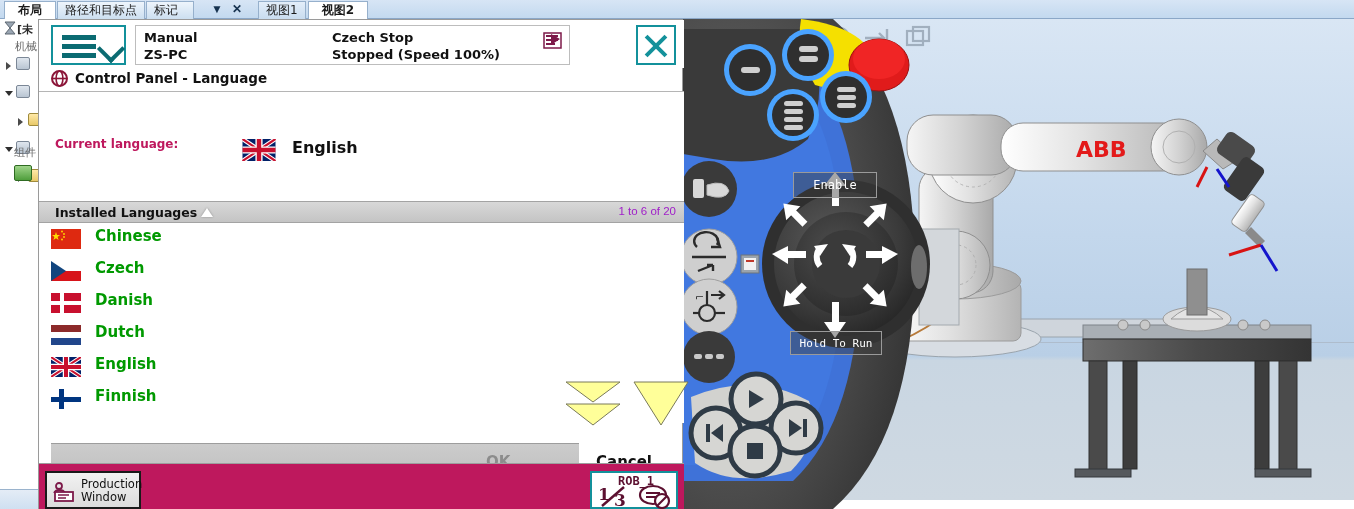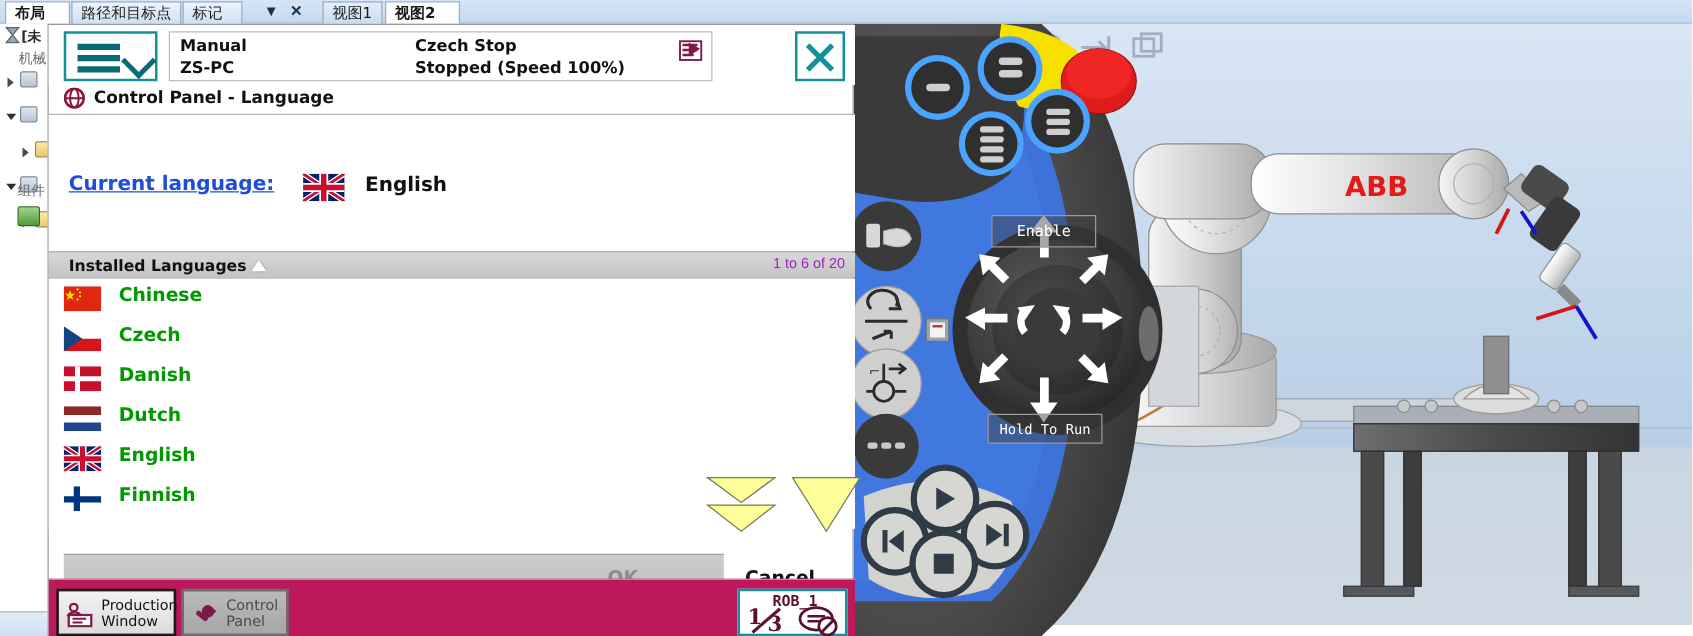--- a/index.html
+++ b/index.html
@@ -17,21 +17,21 @@
     background:linear-gradient(#d7e5f5,#c3d9ef);
     border-bottom:1px solid #8ba7c7;
   }
   .tab {
     position:absolute; top:1px; height:18px; line-height:17px;
     font-size:12px; padding:0 7px; color:#1b1b1b;
     border:1px solid #96b0cc; border-bottom:none;
     background:linear-gradient(#eef5fc,#ccdff0);
     font-family:"DejaVu Sans", sans-serif;
   }
-  .tab.active { background:#ffffff; font-weight:bold; }
+  .tab.active { background:#ffffff; font-weight:bold;text-align:center; }
   .tab-close { margin-left:5px; font-weight:bold; }
   .strip-btn { position:absolute; font-size:12px; color:#16324f; font-weight:bold; }
 
   
   .tree-col {
     position:absolute; left:0; top:19px; width:40px; height:470px;
     background:#ffffff; border-right:1px solid #b9c6d4; overflow:hidden;
   }
   .tree-row { position:absolute; left:0; font-size:11px; color:#2a2a2a;
     font-family:"DejaVu Sans", sans-serif; white-space:nowrap;}
@@ -89,22 +89,22 @@
   .closebtn:before, .closebtn:after {
     content:""; position:absolute; left:4px; top:17px; width:28px; height:4px; background:#13919b;
   }
   .closebtn:before { transform:rotate(45deg);} .closebtn:after{transform:rotate(-45deg);}
 
   .tp-title { position:absolute; left:12px; top:48px; width:620px; height:22px;
      font-weight:bold; font-size:13.5px; color:#111; font-family:"DejaVu Sans", sans-serif;}
   .tp-titlebar-rule { position:absolute; left:0; top:71px; width:645px; height:1px; background:#b5b5b5;}
 
   .cur-lang-row { position:absolute; left:0; top:72px; width:645px; height:109px; background:#fff;}
-  .cur-lang-label { position:absolute; left:16px; top:45px; font-size:16px; font-weight:bold; color:#1d4ed8;
-     font-family:"DejaVu Sans", sans-serif;text-decoration:underline;}
+  .cur-lang-label { position:absolute; left:16px; top:45px; font-size:12px; font-weight:bold; color:#be185d;
+     font-family:"DejaVu Sans", sans-serif;}
   .cur-lang-flag { position:absolute; left:203px; top:47px; width:34px; height:22px;}
   .cur-lang-name { position:absolute; left:253px; top:46px; font-size:16px; font-weight:bold; color:#111;
      font-family:"DejaVu Sans", sans-serif;}
 
   .list-header {
     position:absolute; left:0; top:181px; width:645px; height:22px;
     background:linear-gradient(#d8d8d8,#c4c4c4); border-top:1px solid #a3a3a3; border-bottom:1px solid #a3a3a3;
   }
   .lh-text { position:absolute; left:16px; top:3px; font-size:12.5px; font-weight:bold; color:#111;
     font-family:"DejaVu Sans", sans-serif;}
@@ -625,30 +625,20 @@
         <path d="M1 11 A6 5 0 0 1 12 11" fill="none" stroke="#7d1a4a" stroke-width="1.8"></path>
         <rect x="2" y="10" width="18" height="9" fill="#fff" stroke="#7d1a4a" stroke-width="1.8"></rect>
         <path d="M5 13 H16 M5 16 H13" stroke="#7d1a4a" stroke-width="1.6"></path>
       </svg>
       <div class="tb-label">
         <div>Production</div>
         <div>Window</div>
       </div>
     </div>
 
-    <div class="tb-btn inactive" style="left:106px;width:86px;">
-      <svg class="tb-ico" viewBox="0 0 22 20">
-        <path d="M14 2 A5 5 0 1 0 18 9 L20 7 L16 3 Z" fill="#7d1a4a"></path>
-        <rect x="3" y="9" width="11" height="4" rx="2" fill="#7d1a4a" transform="rotate(38 9 11)"></rect>
-      </svg>
-      <div class="tb-label">
-        <div>Control</div>
-        <div>Panel</div>
-      </div>
-    </div>
 
     <div class="rob-box">
       <div class="rob-name">ROB_1</div>
       <svg style="position:absolute;left:6px;top:12px;" width="34" height="24">
         <line x1="4" y1="21" x2="26" y2="2" stroke="#5c1030" stroke-width="2.4"></line>
       </svg>
       <div class="rob-frac" style="left:6px;top:11px;">1</div>
       <div class="rob-frac" style="left:22px;top:17px;">3</div>
       <svg style="position:absolute;left:46px;top:10px;" width="34" height="26">
         <ellipse cx="15" cy="12" rx="13" ry="9" fill="none" stroke="#5c1030" stroke-width="2.2"></ellipse>

